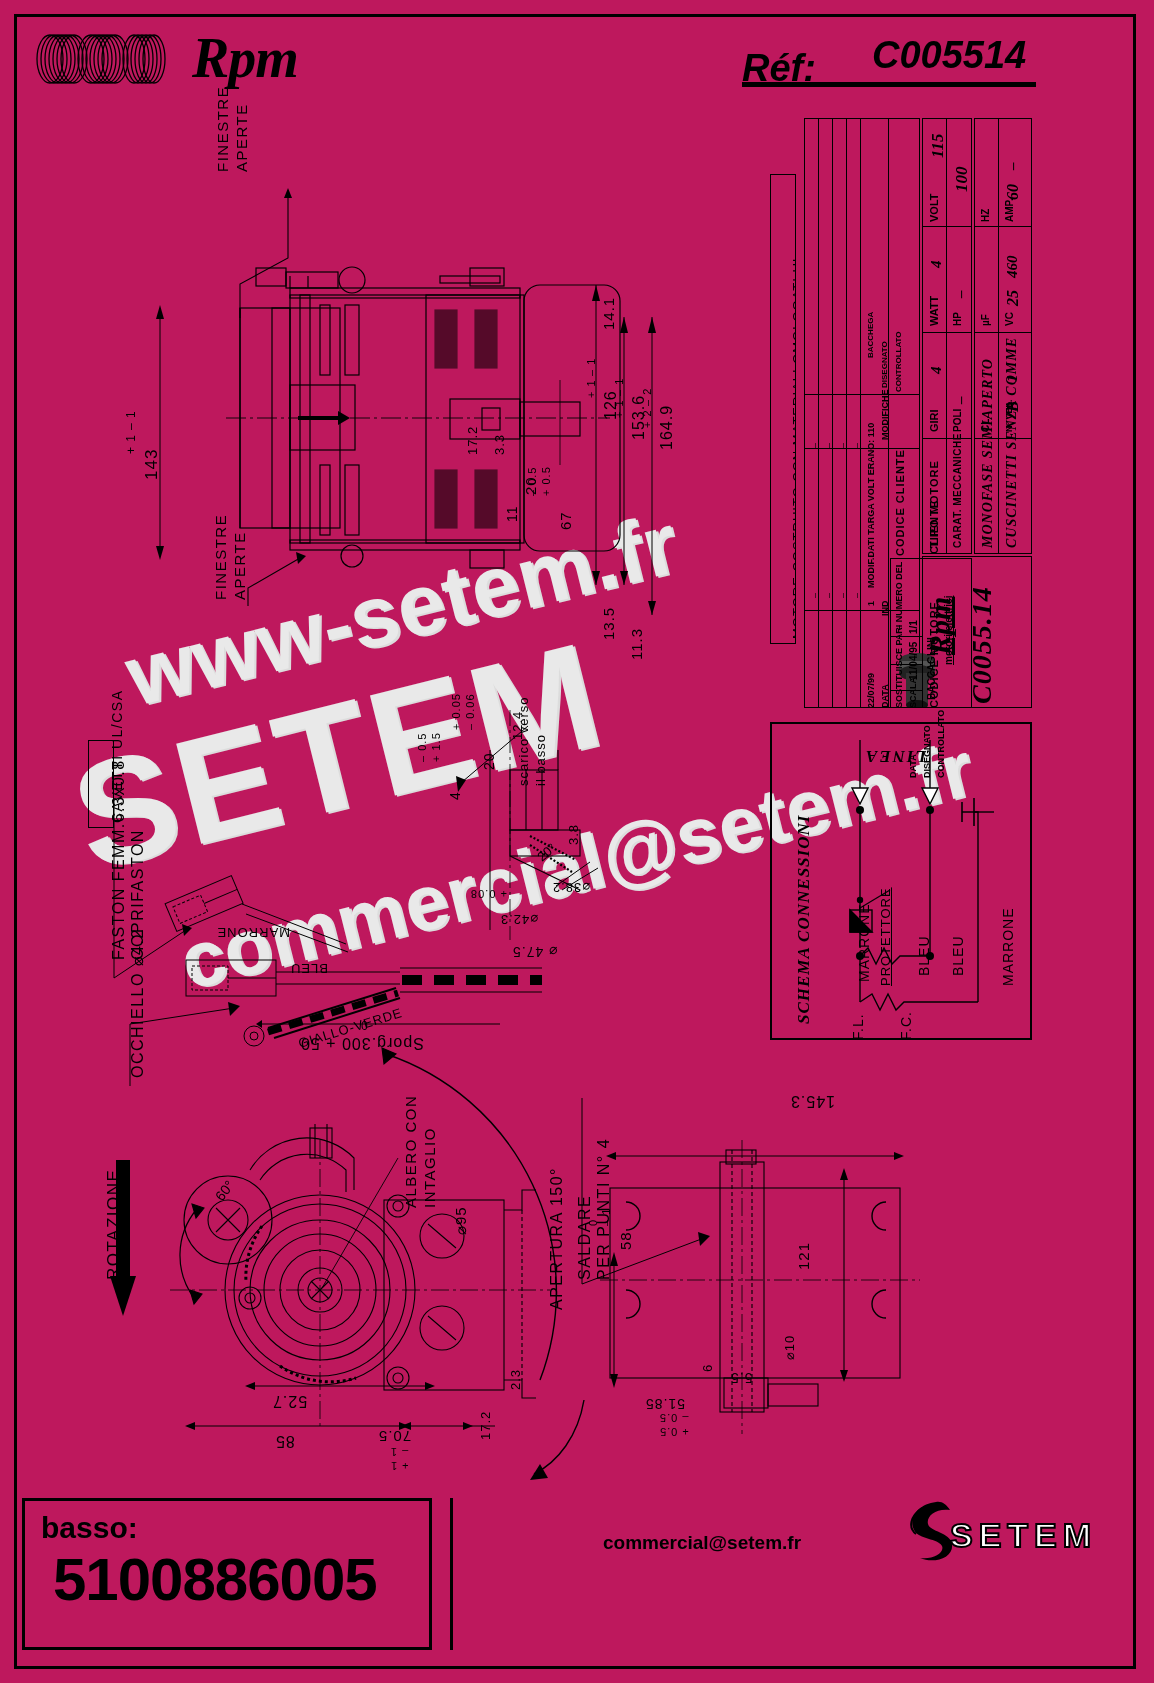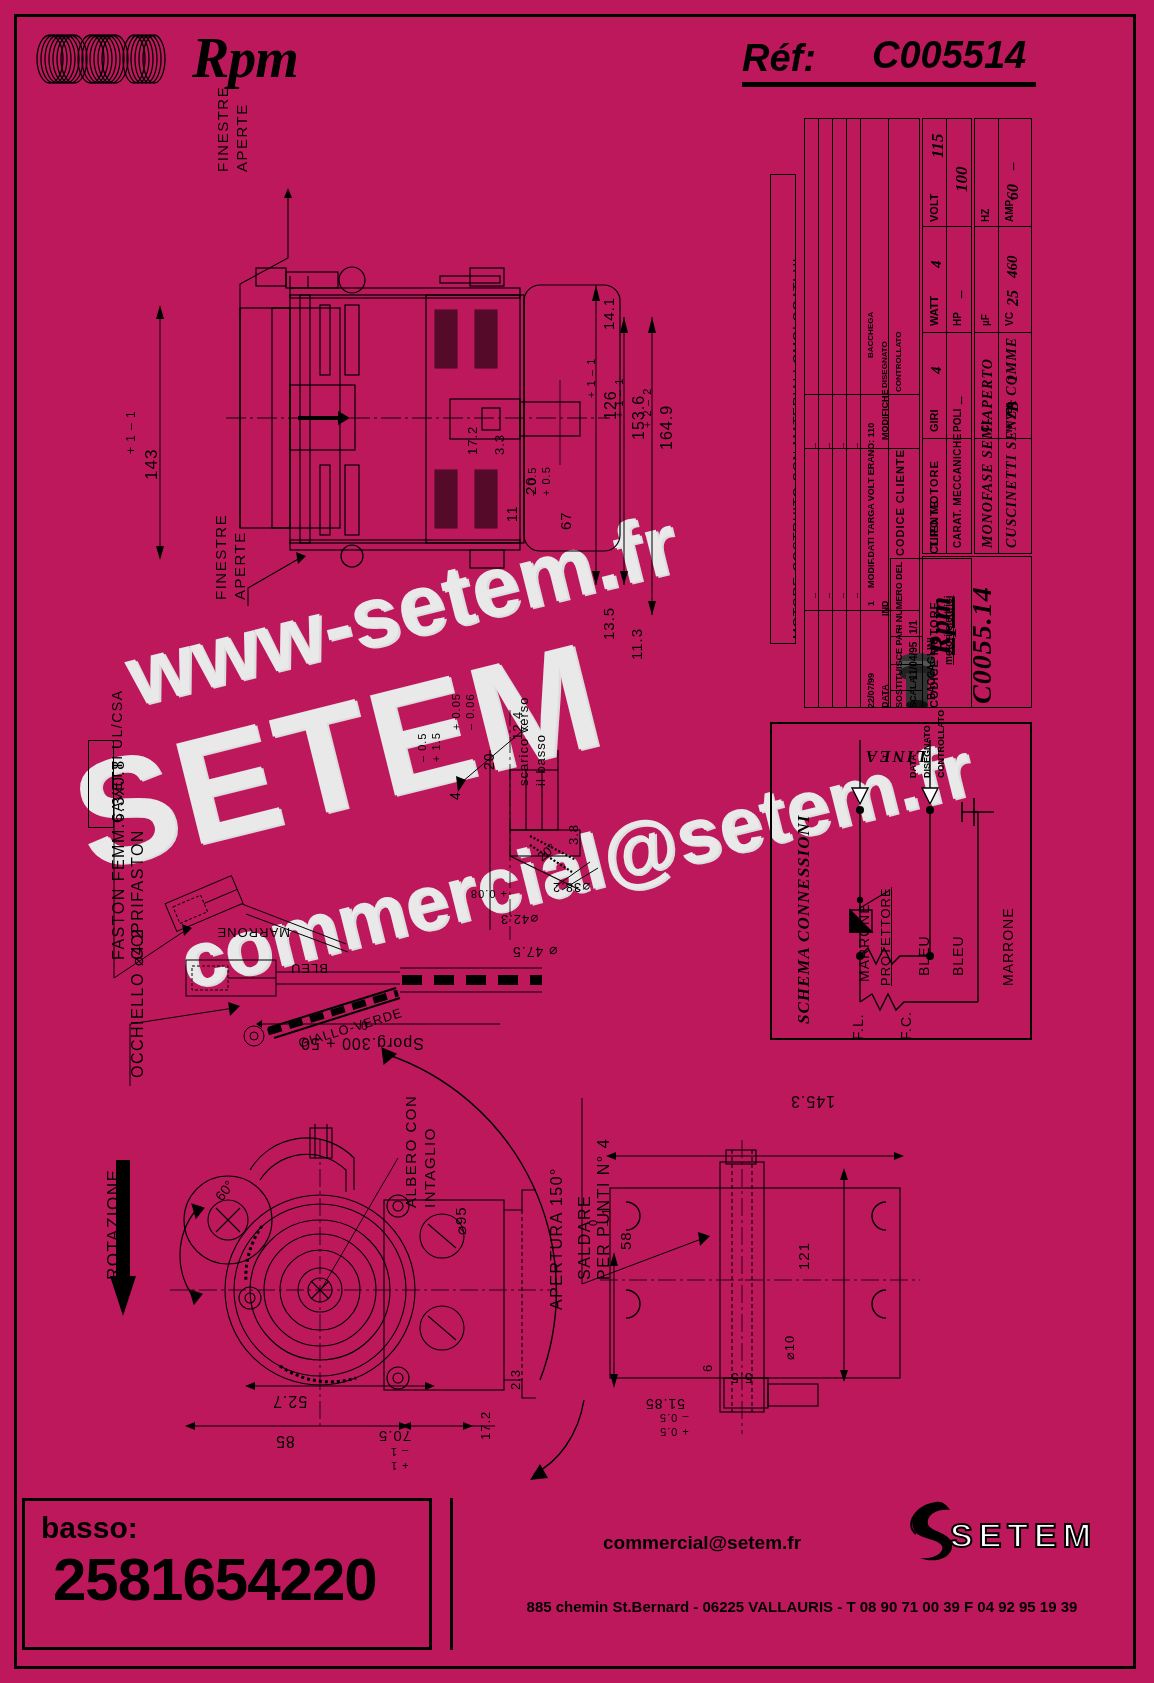--- a/index.html
+++ b/index.html
@@ -13,21 +13,21 @@
   .v{width:1px;}
   .r90{transform-origin:0 0;transform:rotate(-90deg);}
   .r180{transform-origin:50% 50%;transform:rotate(180deg);}
   .box{position:absolute;border:1px solid #000;box-sizing:border-box;}
 
   
   #logo-wrap{position:absolute;left:34px;top:28px;width:320px;height:62px;}
   #coils{position:absolute;left:0;top:4px;width:150px;height:54px;}
   #rpm-word{position:absolute;left:158px;top:-2px;font:italic 900 56px "Liberation Serif",serif;letter-spacing:-1px;}
   #ref-block{position:absolute;left:742px;top:32px;width:300px;height:52px;}
-  #ref-lbl{position:absolute;left:0;top:5px;font:italic bold 38px "Liberation Sans",sans-serif;}
+  #ref-lbl{position:absolute;left:0;top:15px;font:italic bold 38px "Liberation Sans",sans-serif;}
   #ref-val{position:absolute;left:130px;top:2px;font:italic bold 38px "Liberation Sans",sans-serif;}
   #ref-underline{position:absolute;left:0;top:50px;width:294px;height:5px;background:#000;}
 
   
   #wm{position:absolute;left:0;top:520px;width:1154px;height:560px;pointer-events:none;}
   .wm-t{position:absolute;color:#e9e9e9;font-weight:bold;font-family:"Liberation Sans",sans-serif;
         text-shadow:2px 2px 0 #dcdcdc;white-space:nowrap;}
 
   
   #tb{position:absolute;left:770px;top:118px;width:262px;height:590px;}
@@ -656,25 +656,24 @@
     <div class="txt r90" style="left:144px;top:252px;font-size:14px;letter-spacing:1px;">BLEU</div>
     <div class="txt r90" style="left:178px;top:252px;font-size:14px;letter-spacing:1px;">BLEU</div>
     <div class="txt r90" style="left:228px;top:262px;font-size:14px;letter-spacing:1px;">MARRONE</div>
     <div class="txt r90" style="left:78px;top:316px;font-size:14px;letter-spacing:1px;">F.L.</div>
     <div class="txt r90" style="left:126px;top:316px;font-size:14px;letter-spacing:1px;">F.C.</div>
   </div>
 
   <div id="footer">
     <div id="code-box">
       <div id="code-lbl">basso:</div>
-      <div id="code-val">2581654220</div>
+      <div id="code-val">5100886005</div>
     </div>
     <div id="foot-div"></div>
     <div id="mail">commercial@setem.fr</div>
-    <div id="addr">885 chemin St.Bernard  -  06225 VALLAURIS  -  T 08 90 71 00 39   F 04 92 95 19 39</div>
     <div id="setem-logo">
       <svg width="60" height="68" viewBox="0 0 60 68">
         <path d="M34 4 C16 6 6 20 12 32 C17 42 36 40 40 48 C43 55 30 62 18 60 C32 66 52 60 50 46 C48 34 28 34 26 26 C24 18 34 10 48 12 C44 6 40 3 34 4 Z" fill="#000"></path>
         <path d="M20 10 C8 18 6 30 14 36" fill="none" stroke="#000" stroke-width="2"></path>
       </svg>
       <div id="setem-word">SETEM</div>
     </div>
   </div>
 
   <svg class="abs" style="left:520px;top:1400px;" width="90" height="90">

